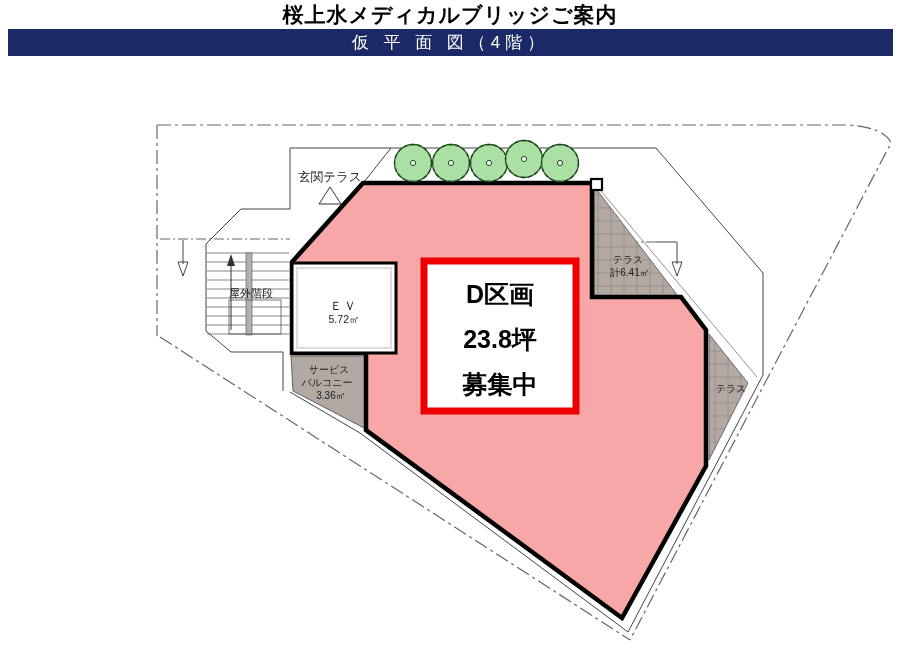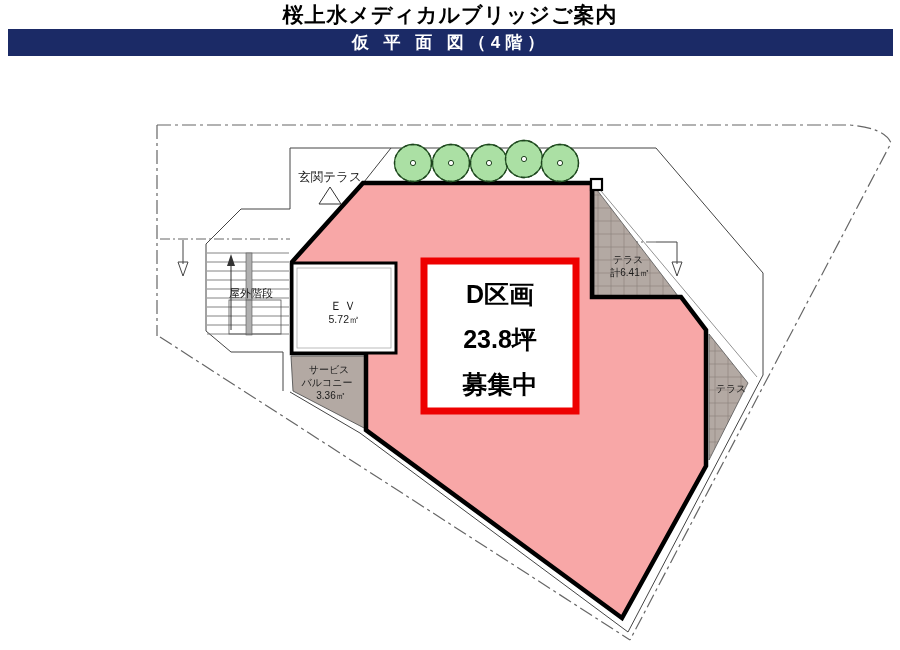--- a/index.html
+++ b/index.html
@@ -2,21 +2,21 @@
 <html><head>
 <meta charset="utf-8">
 <style>
   html,body{margin:0;padding:0;width:900px;height:650px;background:#fff;overflow:hidden;
     font-family:"Liberation Sans",sans-serif;}
   .page{position:relative;width:900px;height:472px;background:#fff;}
   .title{position:absolute;top:1px;left:0;width:100%;text-align:center;
     font-family:"Liberation Serif",serif;font-weight:bold;font-size:21px;color:#000;
     letter-spacing:1px;line-height:28px;}
   .banner{position:absolute;top:29px;left:8px;right:7px;height:27px;background:#1b2a66;
-    color:#fff;text-align:center;font-weight:bold;font-size:17px;line-height:27px;
+    color:#fff;text-align:center;font-weight:normal;font-size:17px;line-height:27px;
     letter-spacing:5px;}
   svg{position:absolute;top:0;left:0;}
   svg text{font-family:"Liberation Sans",sans-serif;fill:#1a1a1a;}
   .lbl{font-size:11px;}
   .small{font-size:10px;}
   .big{font-weight:bold;font-size:25px;fill:#000;}
 </style>
 </head>
 <body>
 

